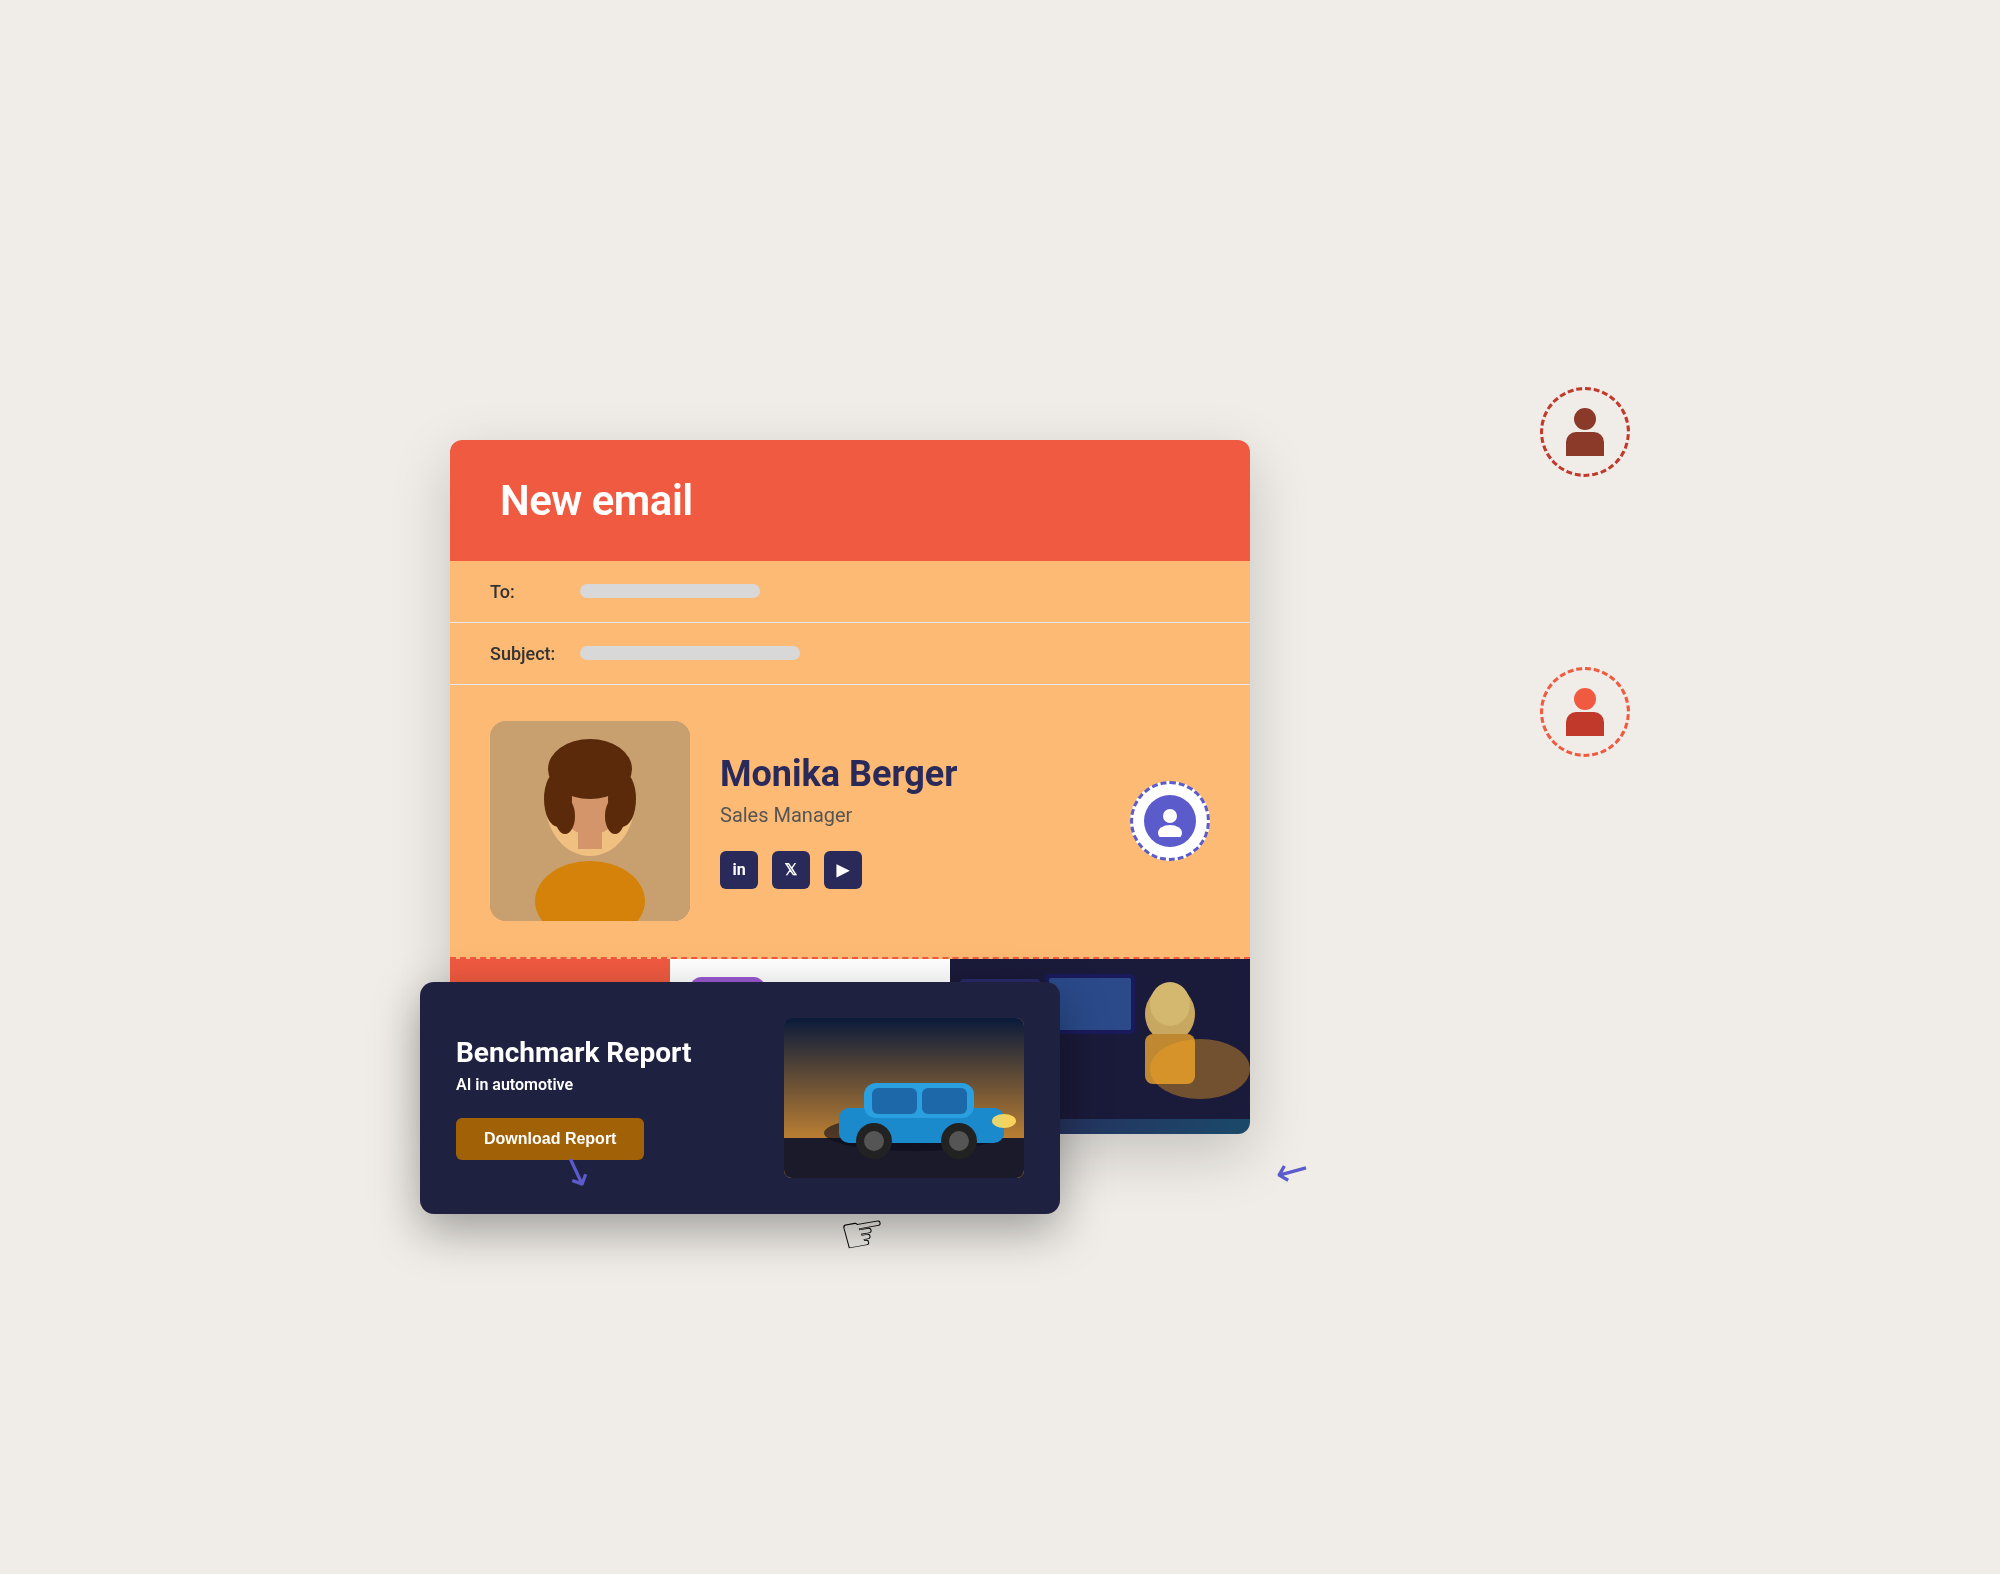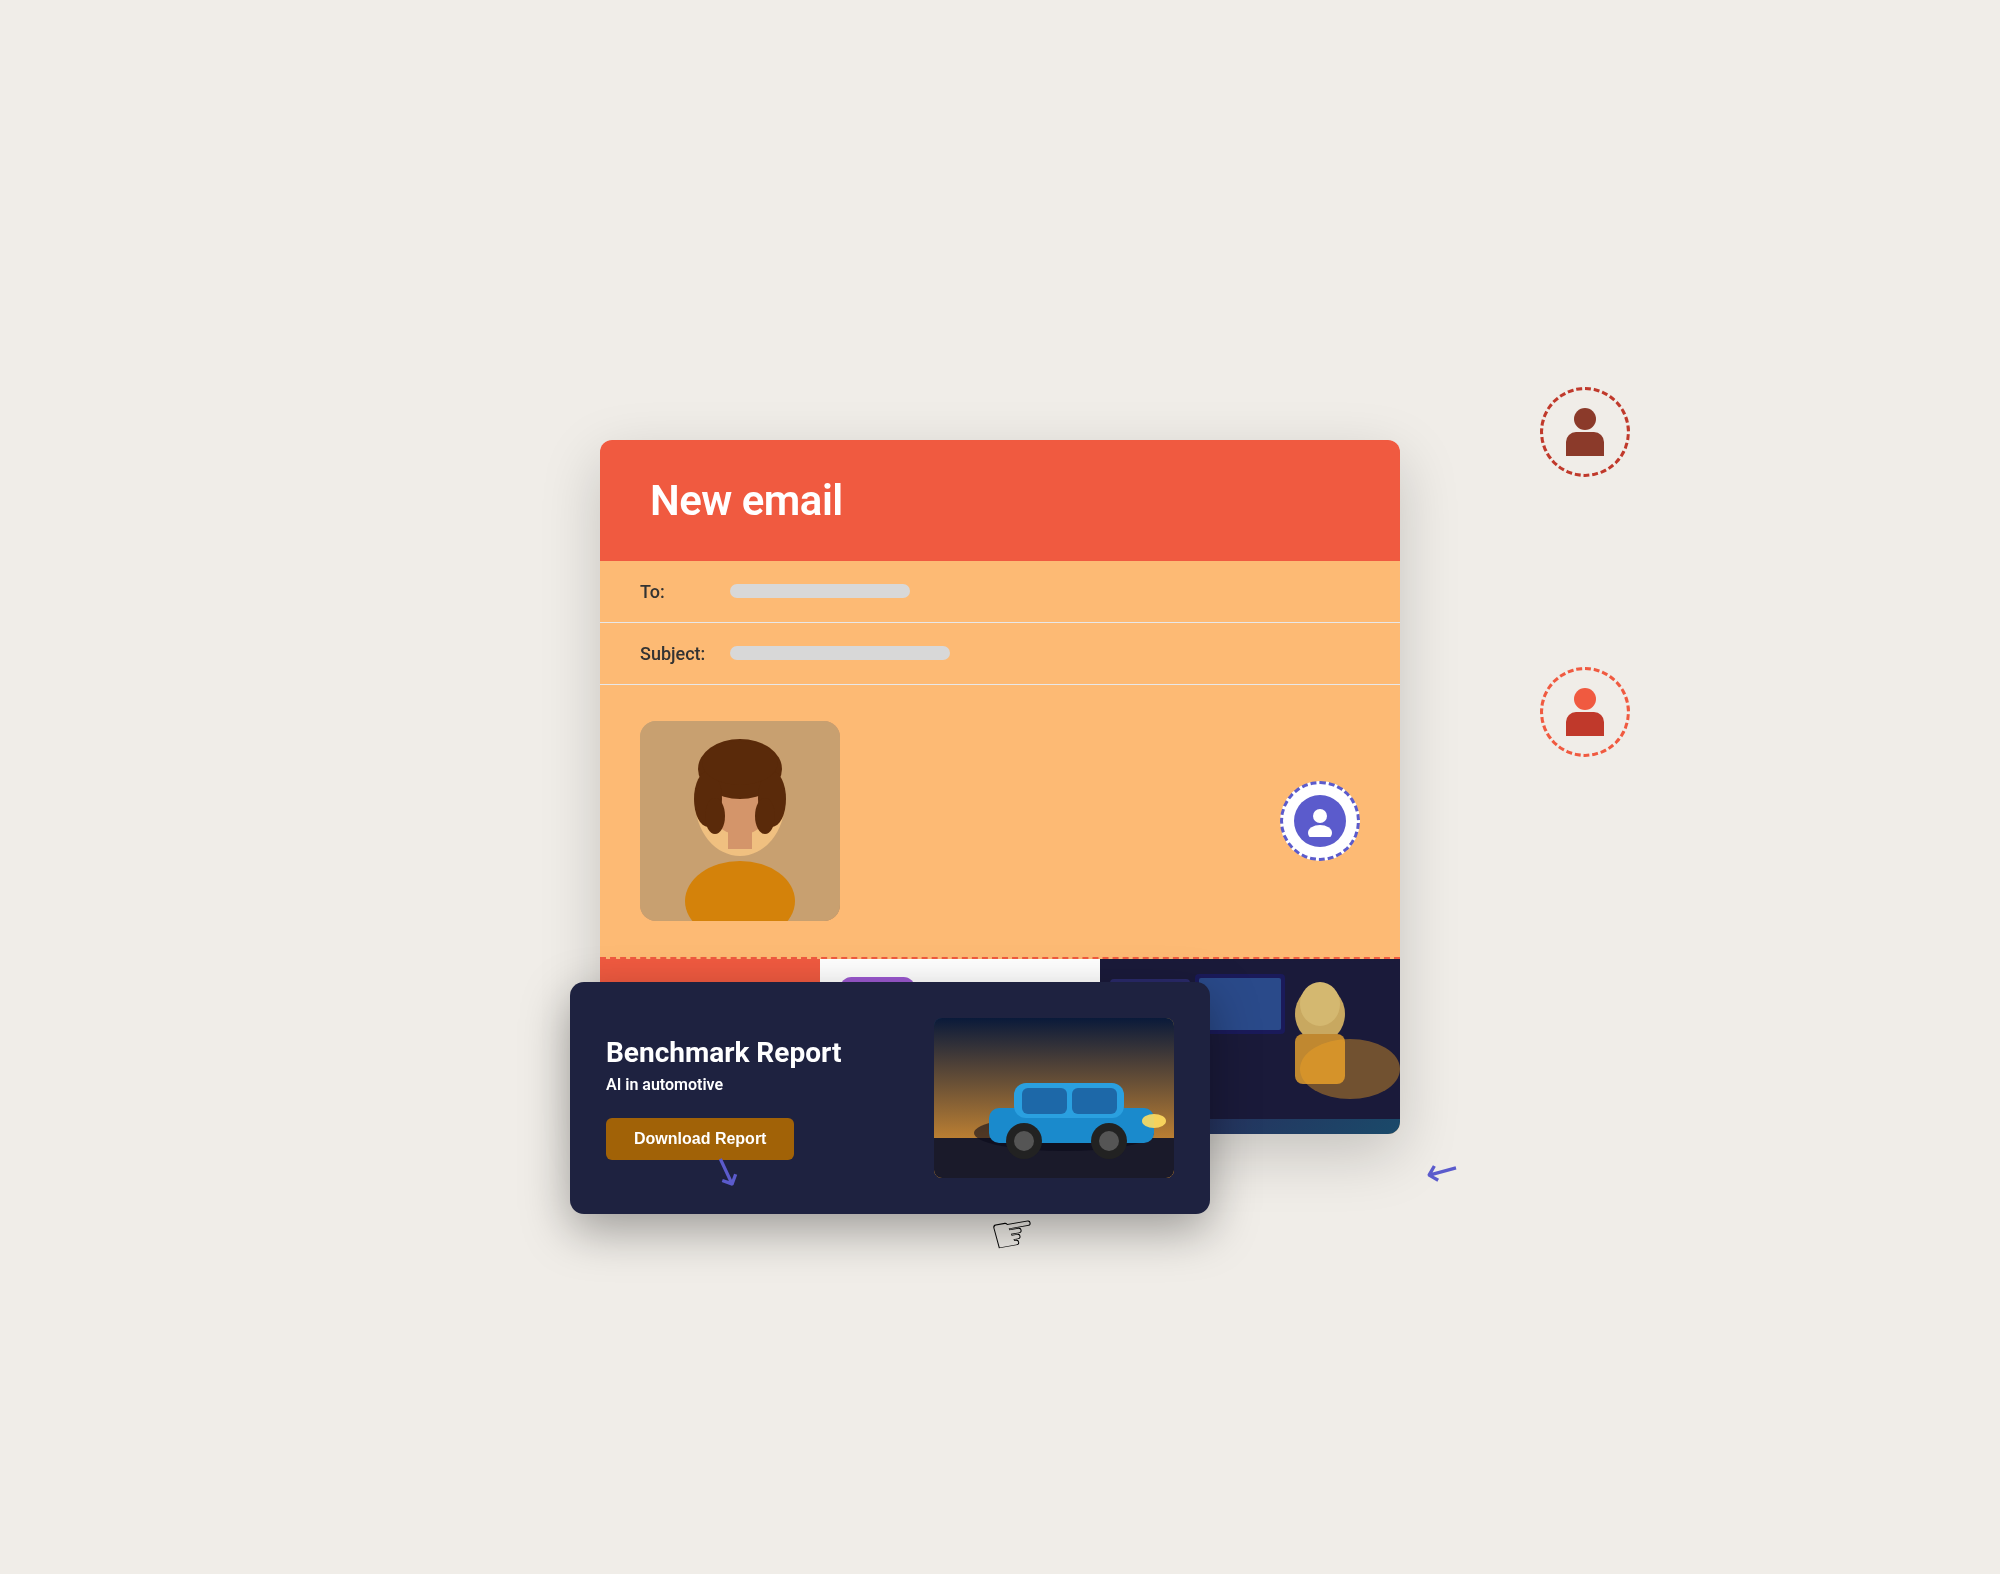--- a/index.html
+++ b/index.html
@@ -14,21 +14,20 @@
       font-family: -apple-system, BlinkMacSystemFont, 'Segoe UI', Roboto, sans-serif;
       position: relative;
     }
 
     .scene {
       position: relative;
       width: 1100px;
       height: 1200px;
       display: flex;
       align-items: center;
-      justify-content: center;
     }
 
     
     .email-card {
       width: 800px;
       background: #fff;
       border-radius: 12px;
       box-shadow: 0 20px 60px rgba(0,0,0,0.18);
       overflow: visible;
       position: relative;
@@ -456,20 +455,35 @@
 
             <ellipse cx="75" cy="95" rx="10" ry="18" fill="#5a2a0a"></ellipse>
             <ellipse cx="125" cy="95" rx="10" ry="18" fill="#5a2a0a"></ellipse>
 
             <ellipse cx="100" cy="180" rx="55" ry="40" fill="#d4820a"></ellipse>
 
             <rect x="88" y="108" width="24" height="20" fill="#d4956a"></rect>
           </svg>
         </div>
 
+        <div class="profile-info">
+          <div class="profile-name">Monika Berger</div>
+          <div class="profile-title">Sales Manager</div>
+          <div class="social-icons">
+            <div class="social-icon">
+              <span>in</span>
+            </div>
+            <div class="social-icon">
+              <span>𝕏</span>
+            </div>
+            <div class="social-icon">
+              <span>▶</span>
+            </div>
+          </div>
+        </div>
 
         <div class="avatar-circle">
           <div class="avatar-inner">
             <svg width="32" height="32" viewBox="0 0 32 32">
               <circle cx="16" cy="11" r="7" fill="#fff"></circle>
               <ellipse cx="16" cy="28" rx="12" ry="8" fill="#fff"></ellipse>
             </svg>
           </div>
         </div>
 

